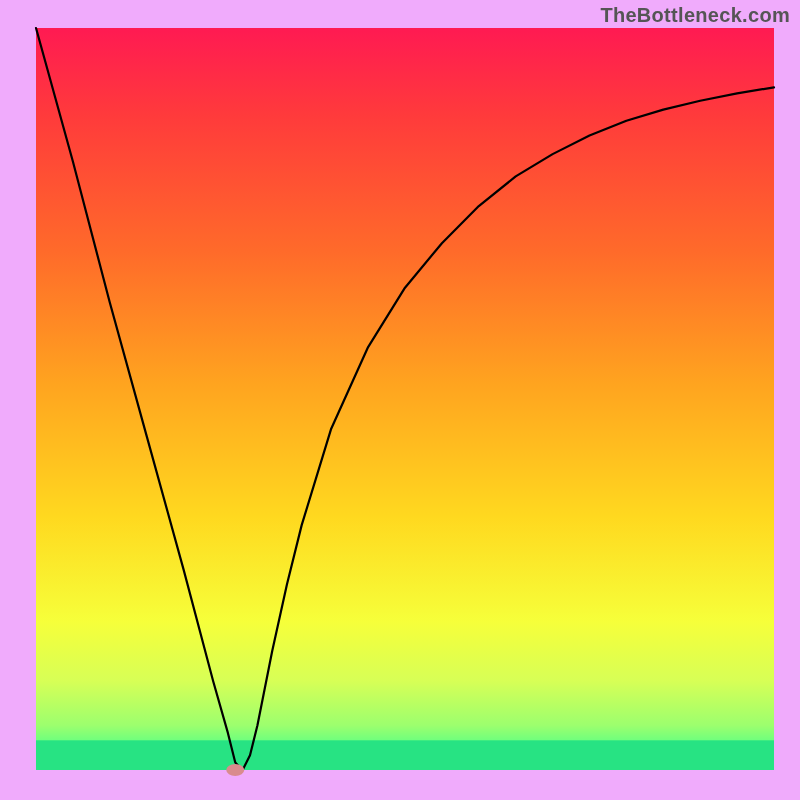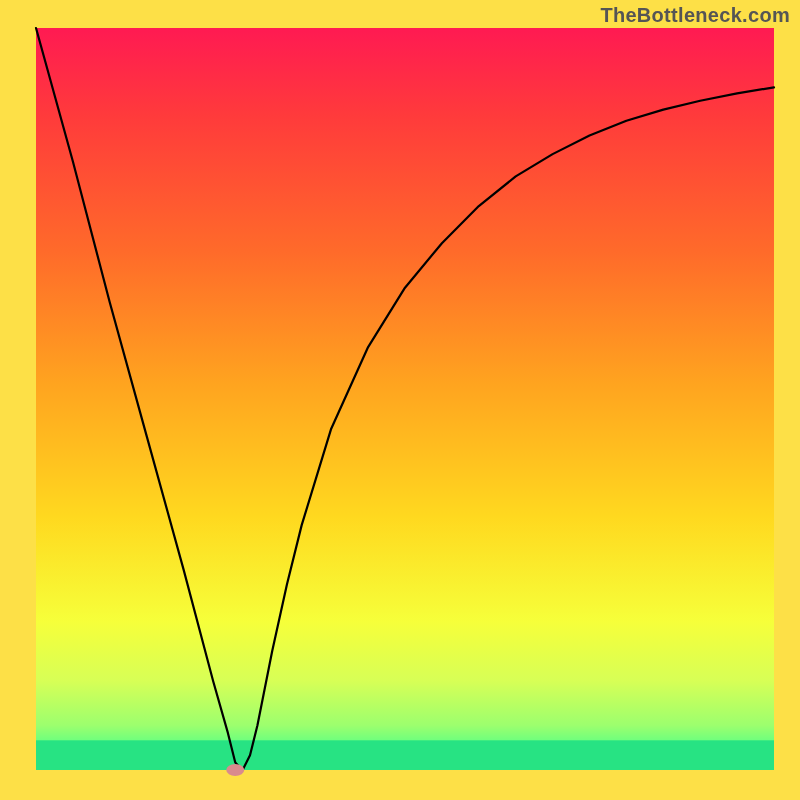--- a/index.html
+++ b/index.html
@@ -8,21 +8,21 @@
     width: 800px;
     height: 800px;
     overflow: hidden;
     background: #000;
     font-family: Arial, Helvetica, sans-serif;
   }
   .frame {
     position: relative;
     width: 800px;
     height: 800px;
-    background: #fde047;
+    background: #f0abfc;
   }
   .watermark {
     position: absolute;
     top: 4px;
     right: 10px;
     color: #555;
     font-size: 20px;
     font-weight: bold;
     letter-spacing: 0.3px;
     z-index: 10;

